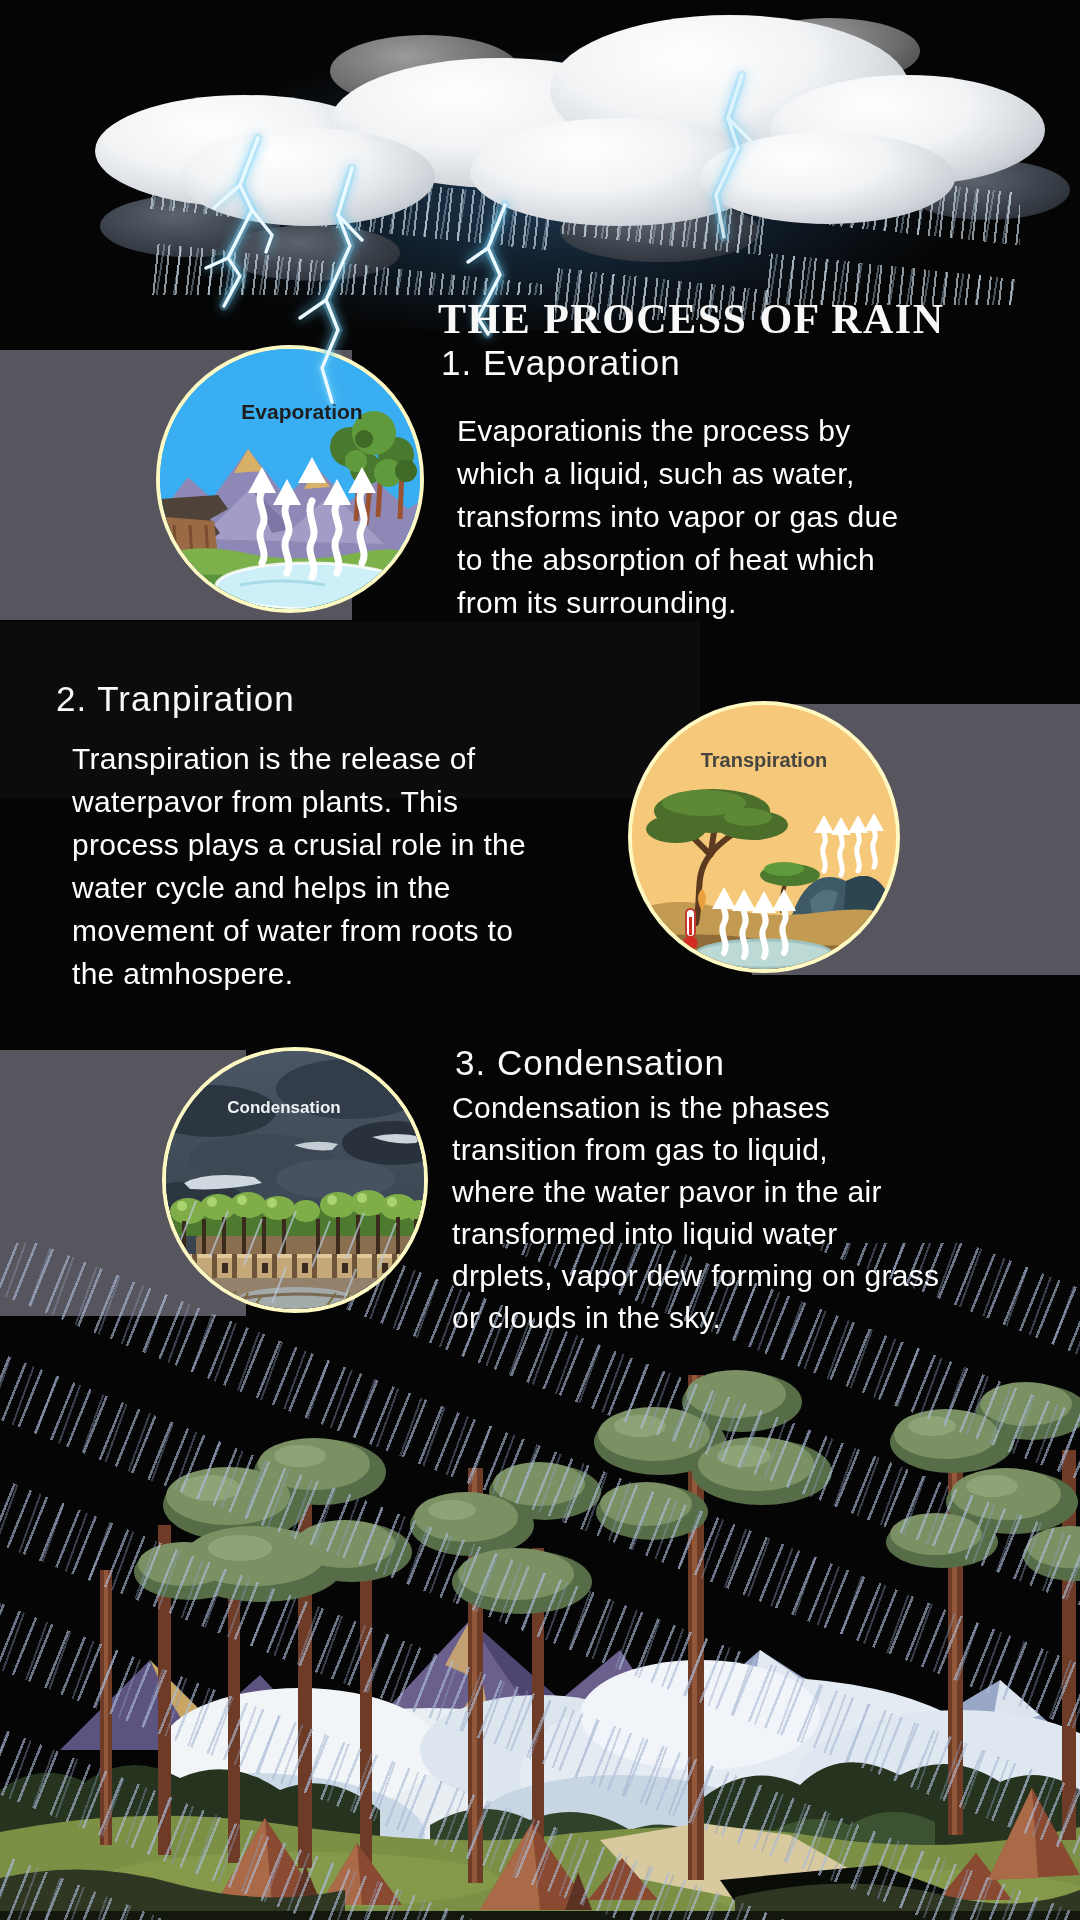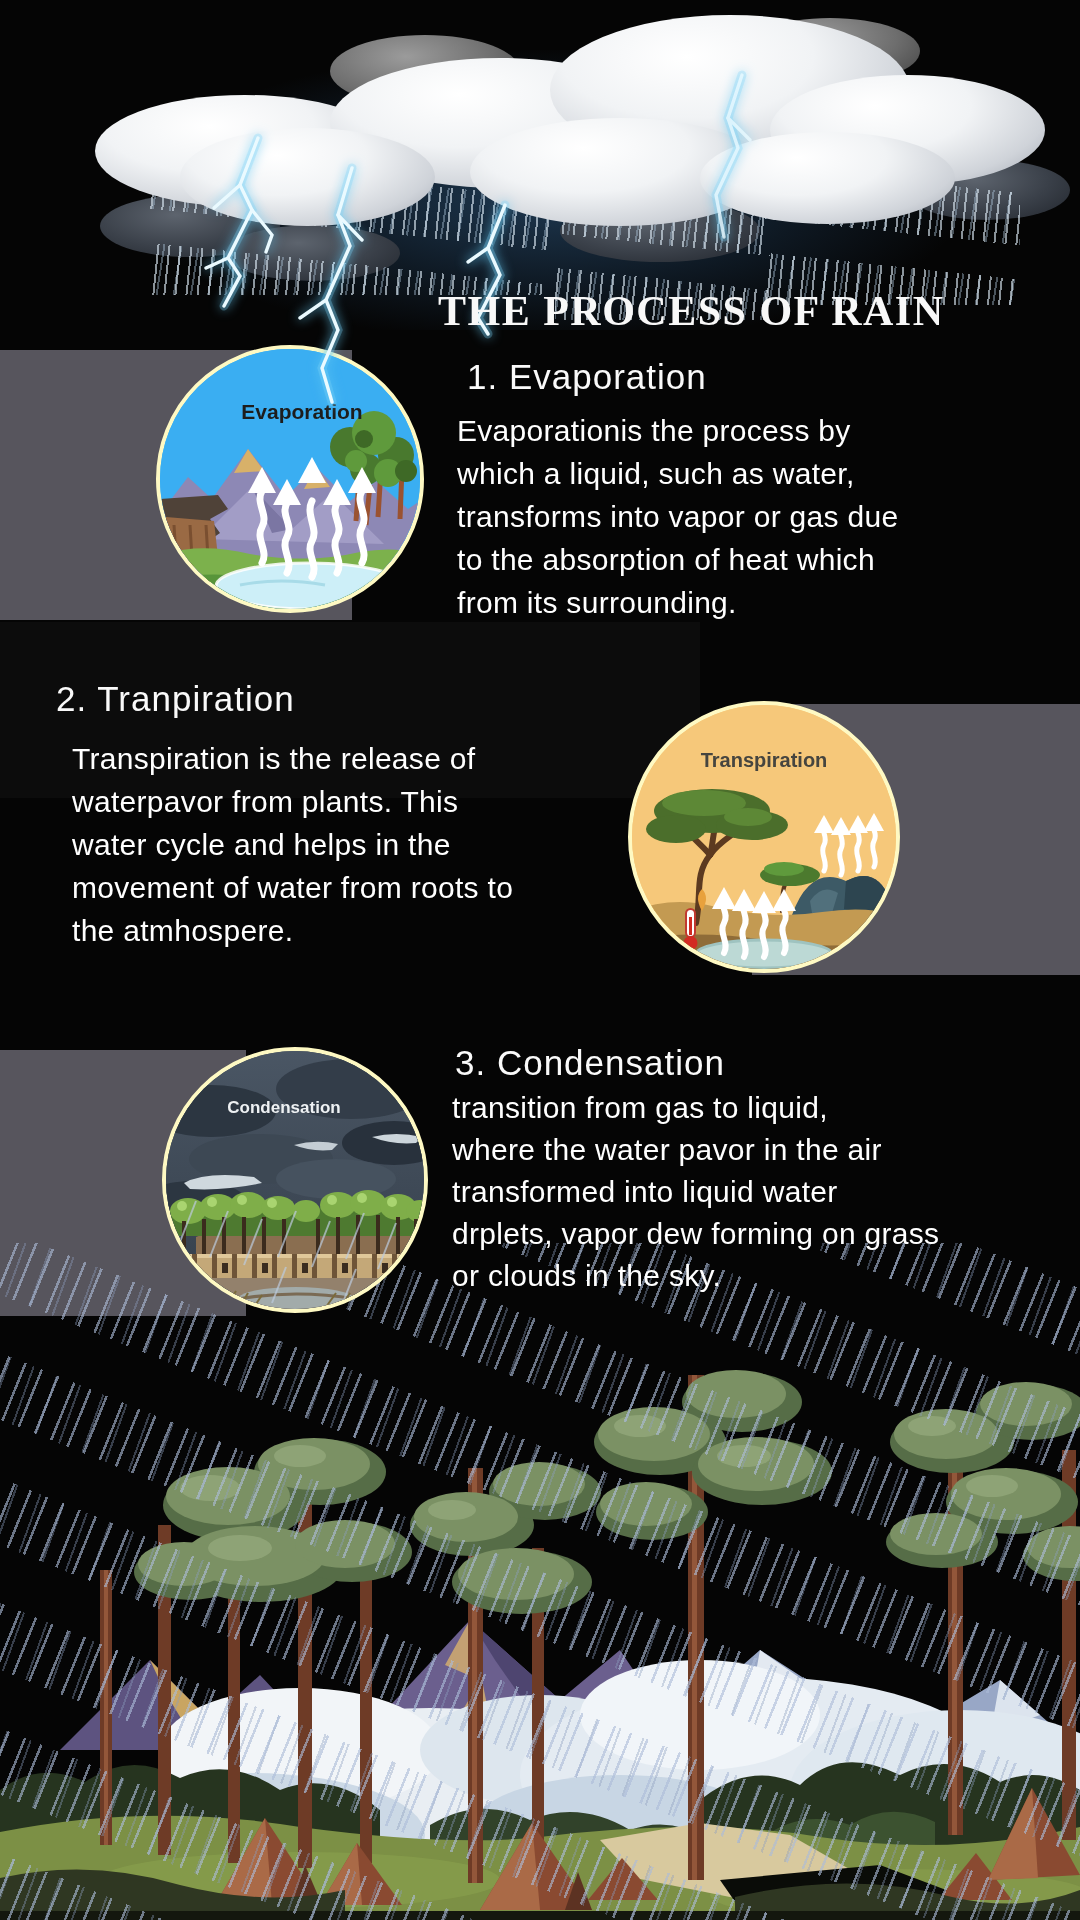--- a/index.html
+++ b/index.html
@@ -17,21 +17,21 @@
   .cdd{background:radial-gradient(ellipse at 42% 32%,#5d646e 0%,#3a4049 55%,#20242b 100%);}
   .srain{position:absolute;
      background-image:
        repeating-linear-gradient(96deg,rgba(0,0,0,0) 0 9px,rgba(222,236,247,.62) 9px 11px),
        repeating-linear-gradient(99deg,rgba(0,0,0,0) 0 15px,rgba(180,205,226,.4) 15px 17px);
      -webkit-mask-image:repeating-linear-gradient(6deg,#000 0 52px,transparent 52px 86px);
      mask-image:repeating-linear-gradient(6deg,#000 0 52px,transparent 52px 86px);}
   #bolts{left:0;top:0;width:1080px;height:430px;z-index:6;filter:drop-shadow(0 0 6px #63c8f2);}
 
   
-  #title{left:438px;top:287px;font-family:"Liberation Serif",serif;font-weight:bold;
+  #title{left:438px;top:295px;font-family:"Liberation Serif",serif;font-weight:bold;
          font-size:42px;letter-spacing:1.5px;color:#f8f8f8;z-index:7;}
   .h2{font-size:35px;letter-spacing:1px;color:#fafafa;z-index:7;}
   .para{font-size:30px;line-height:43px;letter-spacing:.3px;color:#ffffff;z-index:7;}
   #para3{line-height:42px;}
 
   
   .band{background:#57555d;z-index:1;}
   #band1{left:0;top:350px;width:352px;height:270px;}
   #band2{left:752px;top:704px;width:328px;height:271px;}
   #band3{left:0;top:1050px;width:246px;height:266px;}
@@ -293,33 +293,34 @@
       <g fill="#ffffff">
         <polygon points="102,118 88,144 116,144"></polygon>
           <polygon points="127,130 113,156 141,156"></polygon>
         <polygon points="152,108 138,134 166,134"></polygon>
           <polygon points="177,130 163,156 191,156"></polygon>
           <polygon points="202,118 188,144 216,144"></polygon>
       </g>
       <text x="142" y="70" text-anchor="middle" font-size="21" fill="#1d1d1d" font-family="Liberation Sans, sans-serif" font-weight="bold">Evaporation</text>
     </svg>
   </div>
-  <div class="h2 abs" style="left:441px;top:357px;margin-left:26px;">1. Evaporation</div>
+  <div class="h2 abs" style="left:441px;top:343px;">1. Evaporation</div>
   <div class="para abs" style="left:457px;top:409px;">
     <div>Evaporationis the process by</div>
     <div>which a liquid, such as water,</div>
     <div>transforms into vapor or gas due</div>
     <div>to the absorption of heat which</div>
     <div>from its surrounding.</div>
   </div>
 
   <div class="h2 abs" style="left:56px;top:679px;">2. Tranpiration</div>
   <div class="para abs" style="left:72px;top:737px;">
     <div>Transpiration is the release of</div>
     <div>waterpavor from plants. This</div>
+    <div>process plays a crusial role in the</div>
     <div>water cycle and helps in the</div>
     <div>movement of water from roots to</div>
     <div>the atmhospere.</div>
   </div>
   <div id="circle2" class="circle abs">
     <svg width="264" height="264" viewBox="0 0 264 264">
       <rect width="264" height="264" fill="#f6c87a"></rect>
       <path d="M160,210 Q178,160 214,176 Q244,160 258,194 L264,204 264,236 160,232 Z" fill="#3d5a66"></path>
       <path d="M214,176 Q244,160 258,194 L240,210 212,204 Z" fill="#2d4550"></path>
       <path d="M178,196 Q190,178 206,188 L200,208 180,208 Z" fill="#51707c"></path>
@@ -483,20 +484,21 @@
           <line x1="198" y1="162" x2="180" y2="208"></line>
         <line x1="230" y1="172" x2="212" y2="218"></line>
           <line x1="120" y1="216" x2="106" y2="252"></line>
           <line x1="190" y1="218" x2="176" y2="254"></line>
       </g>
       <text x="118" y="62" text-anchor="middle" font-size="17" fill="#eef1f3" font-family="Liberation Sans, sans-serif" font-weight="bold">Condensation</text>
     </svg>
   </div>
   <div class="h2 abs" style="left:455px;top:1043px;">3. Condensation</div>
   <div class="para abs" id="para3" style="left:452px;top:1087px;">
+    <div>Condensation is the phases</div>
     <div>transition from gas to liquid,</div>
     <div>where the water pavor in the air</div>
     <div>transformed into liquid water</div>
     <div>drplets, vapor dew forming on grass</div>
     <div>or clouds in the sky.</div>
   </div>
 
 </div>
 
 </body></html>

